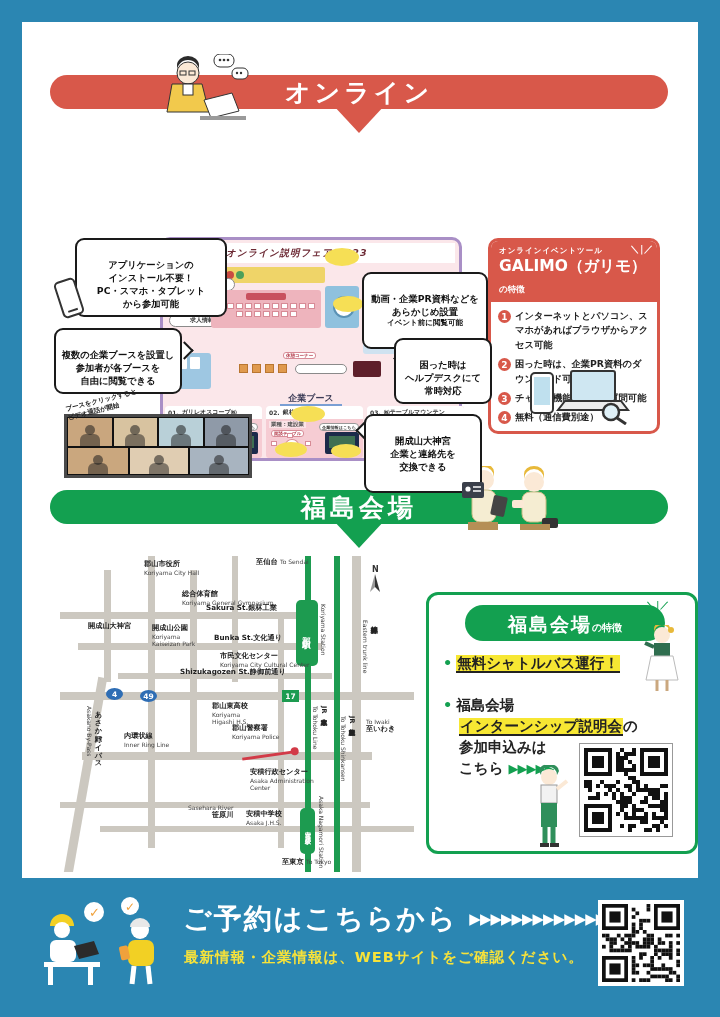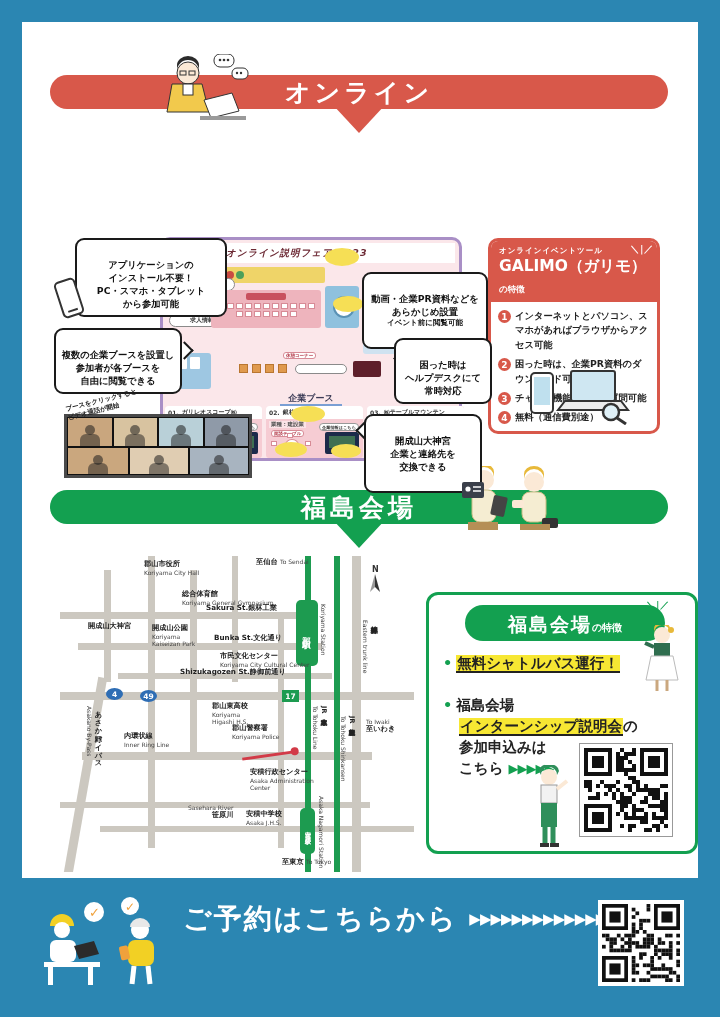--- a/index.html
+++ b/index.html
@@ -674,20 +674,21 @@
       <path d="M92,31 a10,9 0 0 1 20,0 z" fill="#e8e8e8"></path>
       <rect x="90" y="44" width="26" height="26" rx="7" fill="#f2d024"></rect>
       <rect x="82" y="50" width="9" height="14" rx="2" fill="#f0a13c" transform="rotate(-12 86 57)"></rect>
       <line x1="96" y1="70" x2="94" y2="88" stroke="#fff" stroke-width="5"></line>
       <line x1="110" y1="70" x2="112" y2="88" stroke="#fff" stroke-width="5"></line>
     </svg>
     <div class="fhead">
       <span>ご予約はこちらから</span>
       <span class="farrows">▶▶▶▶▶▶▶▶▶▶▶▶▶</span>
     </div>
+    <div class="fsub">最新情報・企業情報は、WEBサイトをご確認ください。</div>
     <div class="qr abs" style="left:598px;top:22px">
         <svg width="78" height="78" xmlns="http://www.w3.org/2000/svg">
           <rect x="44.57142857142857" y="0" width="3.7142857142857144" height="3.7142857142857144" fill="#111"></rect>
           <rect x="29.714285714285715" y="3.7142857142857144" width="3.7142857142857144" height="3.7142857142857144" fill="#111"></rect>
           <rect x="44.57142857142857" y="3.7142857142857144" width="3.7142857142857144" height="3.7142857142857144" fill="#111"></rect>
           <rect x="33.42857142857143" y="7.428571428571429" width="3.7142857142857144" height="3.7142857142857144" fill="#111"></rect>
           <rect x="29.714285714285715" y="11.142857142857142" width="3.7142857142857144" height="3.7142857142857144" fill="#111"></rect>
           <rect x="37.142857142857146" y="14.857142857142858" width="3.7142857142857144" height="3.7142857142857144" fill="#111"></rect>
           <rect x="40.85714285714286" y="14.857142857142858" width="3.7142857142857144" height="3.7142857142857144" fill="#111"></rect>
           <rect x="44.57142857142857" y="14.857142857142858" width="3.7142857142857144" height="3.7142857142857144" fill="#111"></rect>

